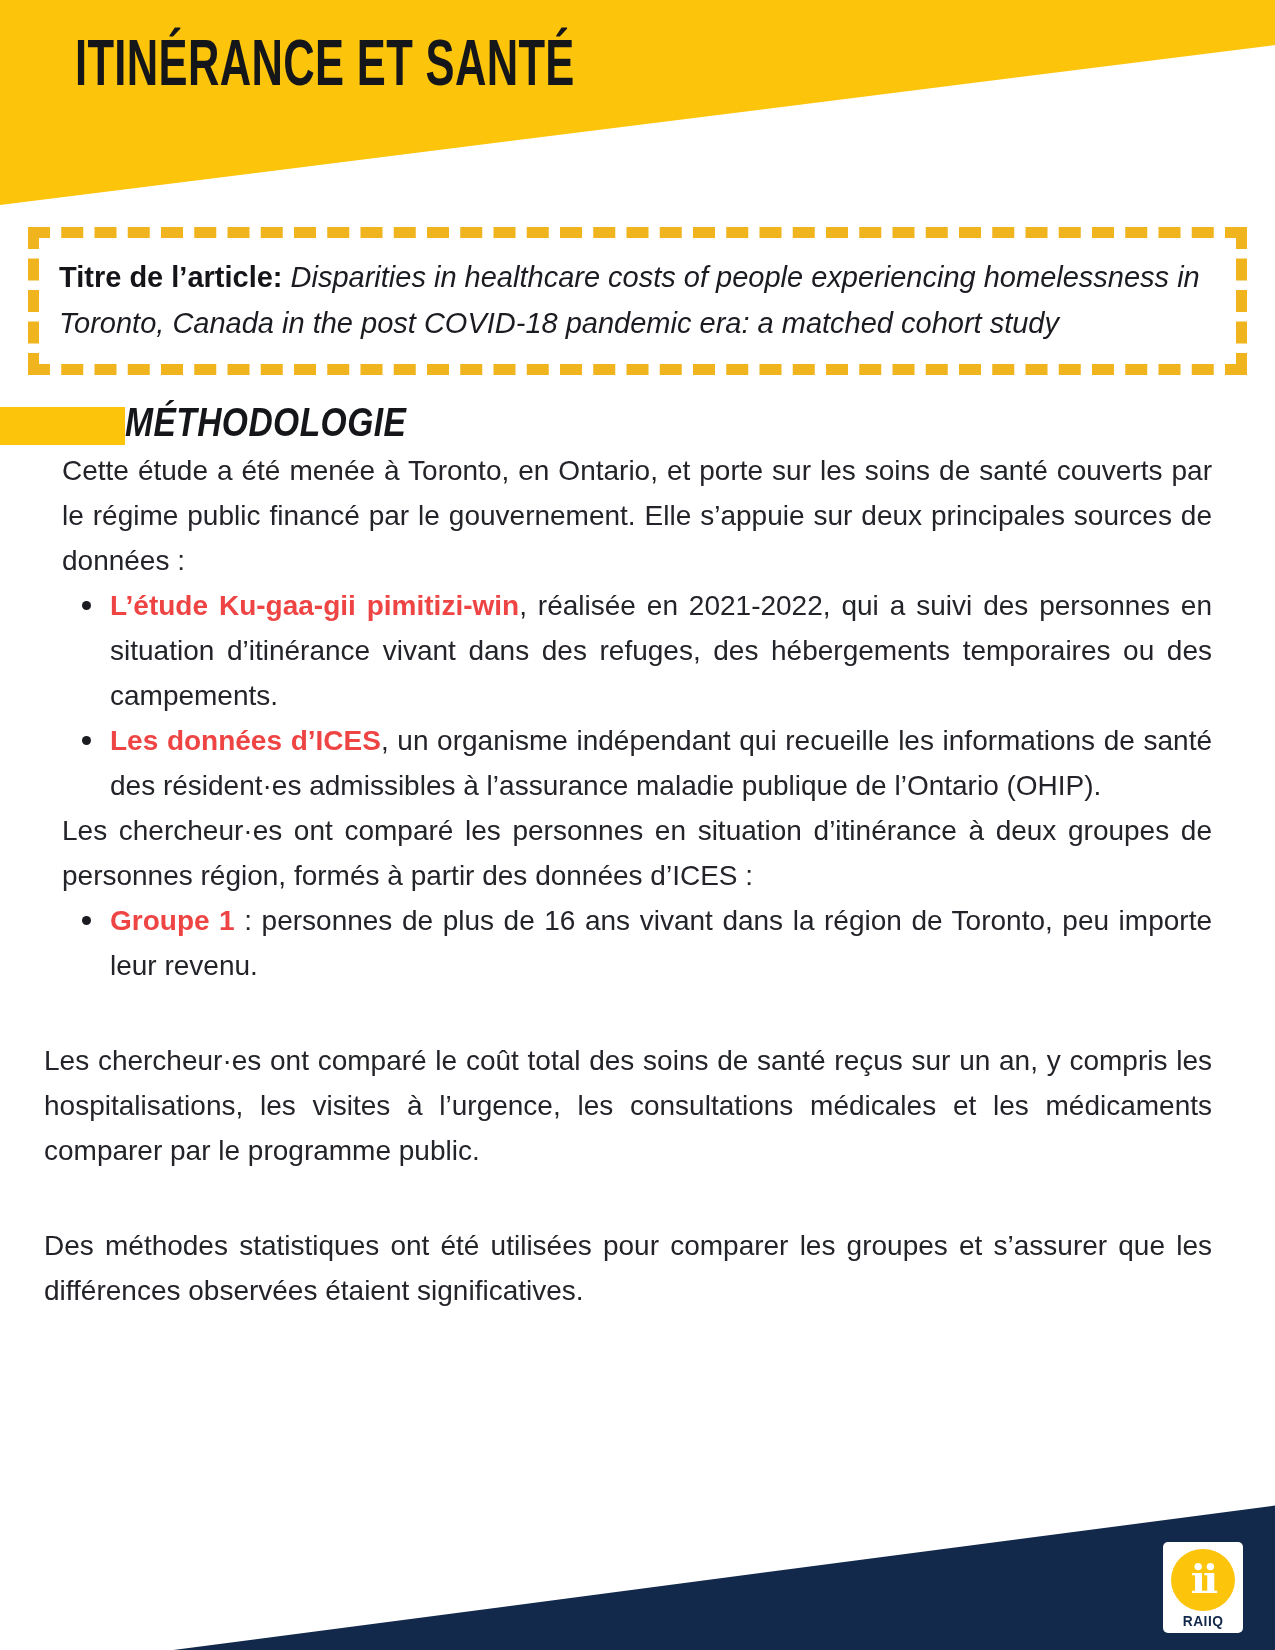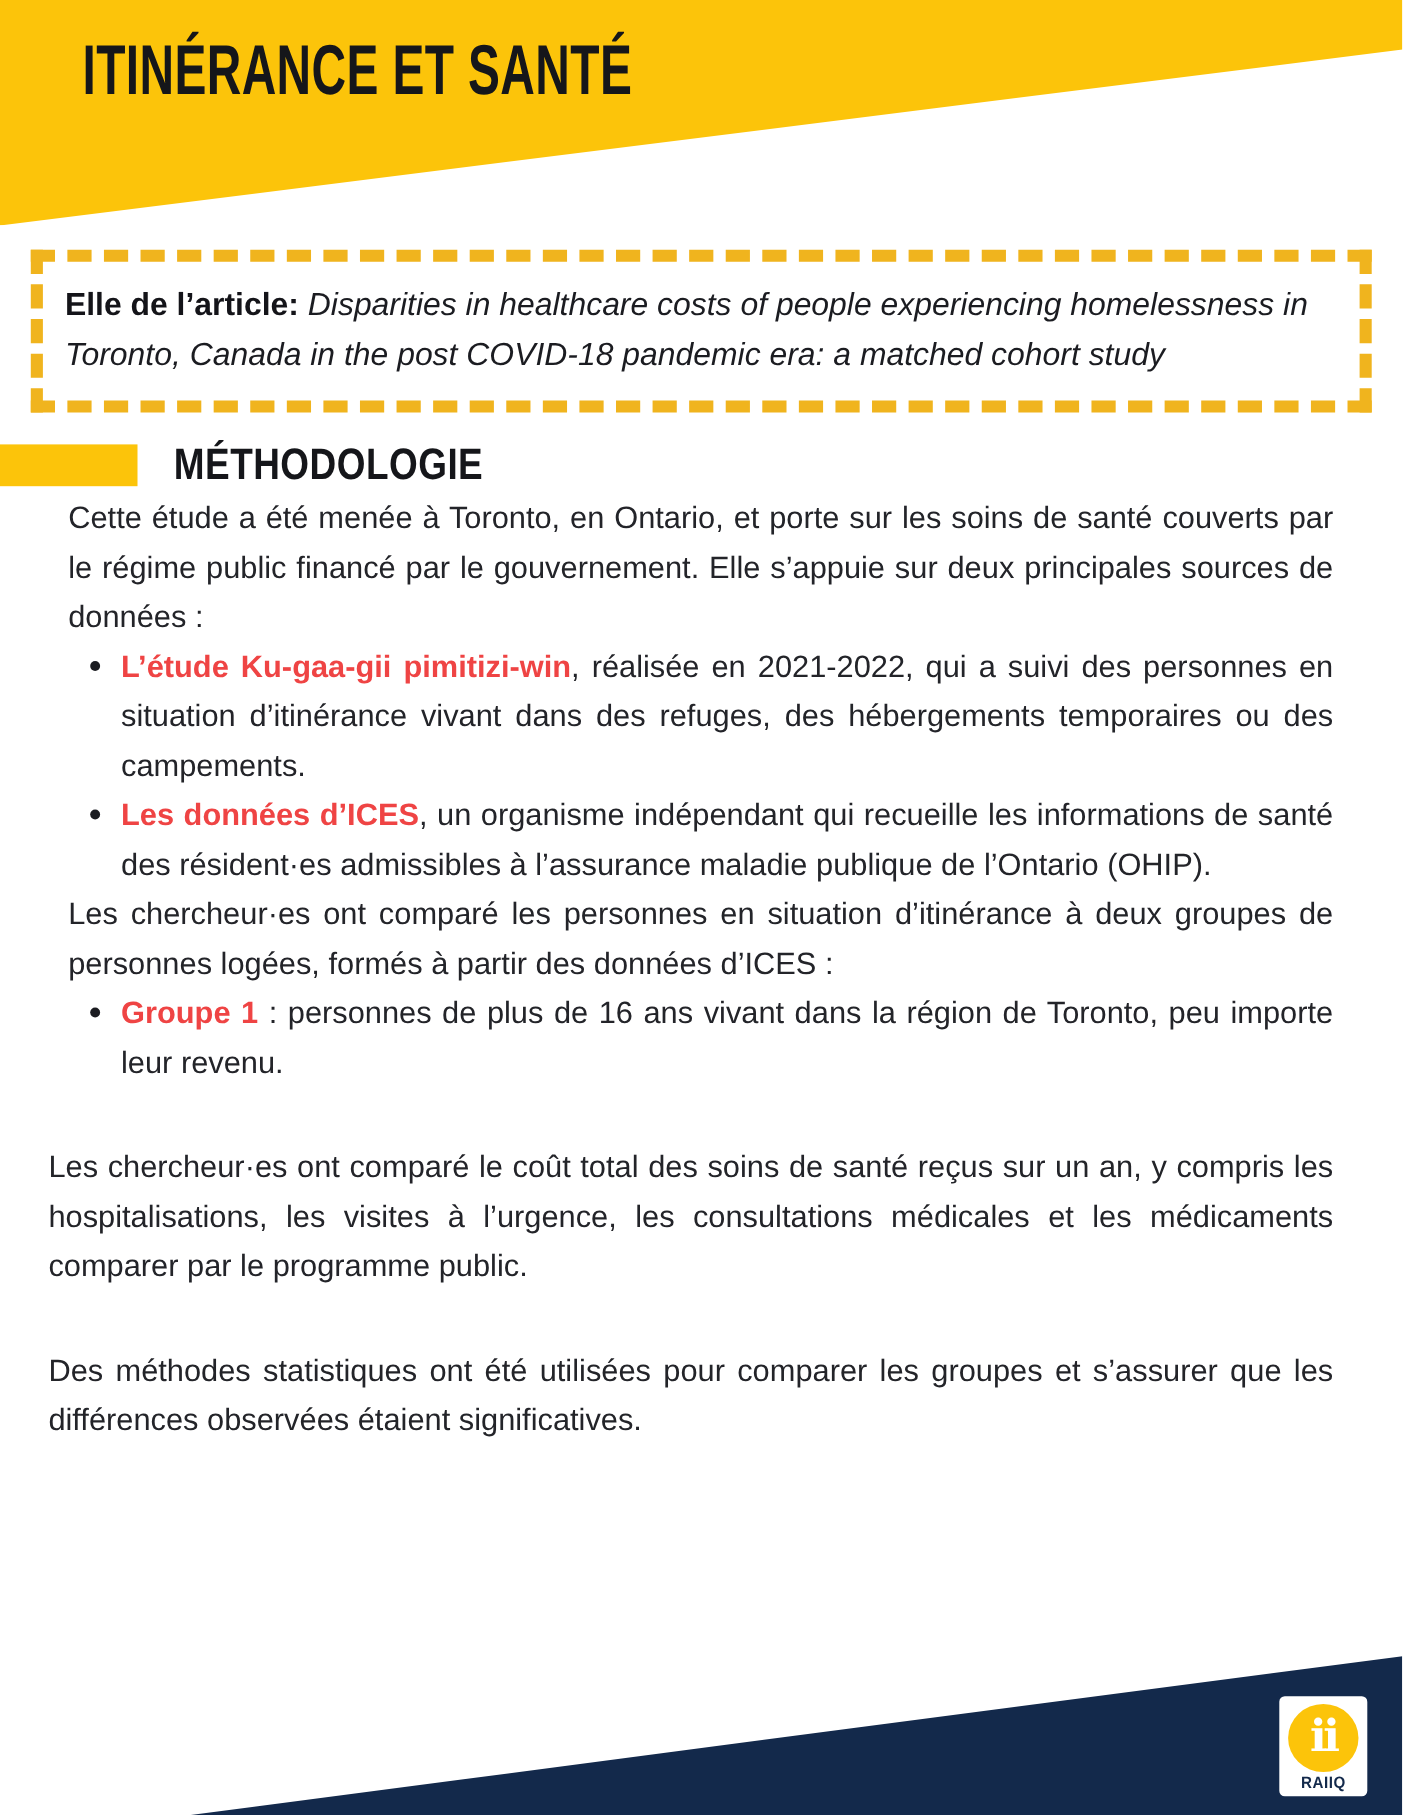--- a/index.html
+++ b/index.html
@@ -50,22 +50,22 @@
   }
   .article-box .label { font-weight: 700; font-style: normal; color: #141419; }
   .article-box .title-italic { font-style: italic; }
 
   
   .section-row {
     position: absolute;
     top: 400px;
     left: 0;
     display: flex;
-    align-items: center;
-    gap: 33px;
+    align-items: flex-end;
+    font-style: italic;
   }
   .section-bar {
     width: 125px;
     height: 38px;
     background: #FCC40A;
   }
   .section-heading {
     font-size: 40px;
     font-weight: 700;
     color: #15161a;
@@ -161,37 +161,37 @@
     letter-spacing: 0.5px;
   }
 </style>
 </head>
 <body>
 
 <div class="header-band"></div>
 <div class="page-title">ITINÉRANCE ET SANTÉ</div>
 
 <div class="article-box">
-  <span class="label">Elle de l’article:</span><span class="title-italic"> Disparities in healthcare costs of people experiencing homelessness in Toronto, Canada in the post COVID-18 pandemic era: a matched cohort study</span>
+  <span class="label">Titre de l’article:</span><span class="title-italic"> Disparities in healthcare costs of people experiencing homelessness in Toronto, Canada in the post COVID-18 pandemic era: a matched cohort study</span>
 </div>
 
 <div class="section-row">
   <div class="section-bar"></div>
   <div class="section-heading">MÉTHODOLOGIE</div>
 </div>
 
 <div class="content">
   <p>Cette étude a été menée à Toronto, en Ontario, et porte sur les soins de santé couverts par le régime public financé par le gouvernement. Elle s’appuie sur deux principales sources de données :</p>
 
   <ul class="dash-list">
     <li><span class="b">L’étude Ku-gaa-gii pimitizi-win</span><span>, réalisée en 2021-2022, qui a suivi des personnes en situation d’itinérance vivant dans des refuges, des hébergements temporaires ou des campements.</span></li>
     <li><span class="b">Les données d’ICES</span><span>, un organisme indépendant qui recueille les informations de santé des résident·es admissibles à l’assurance maladie publique de l’Ontario (OHIP).</span></li>
   </ul>
 
-  <p>Les chercheur·es ont comparé les personnes en situation d’itinérance à deux groupes de personnes logées, formés à partir des données d’ICES :</p>
+  <p>Les chercheur·es ont comparé les personnes en situation d’itinérance à deux groupes de personnes région, formés à partir des données d’ICES :</p>
 
   <ul class="dash-list">
     <li><span class="b">Groupe 1</span><span> : personnes de plus de 16 ans vivant dans la région de Toronto, peu importe leur revenu.</span></li>
   </ul>
 
   <p class="para-costs">Les chercheur·es ont comparé le coût total des soins de santé reçus sur un an, y compris les hospitalisations, les visites à l’urgence, les consultations médicales et les médicaments comparer par le programme public.</p>
 
   <p class="para-stats">Des méthodes statistiques ont été utilisées pour comparer les groupes et s’assurer que les différences observées étaient significatives.</p>
 </div>
 

